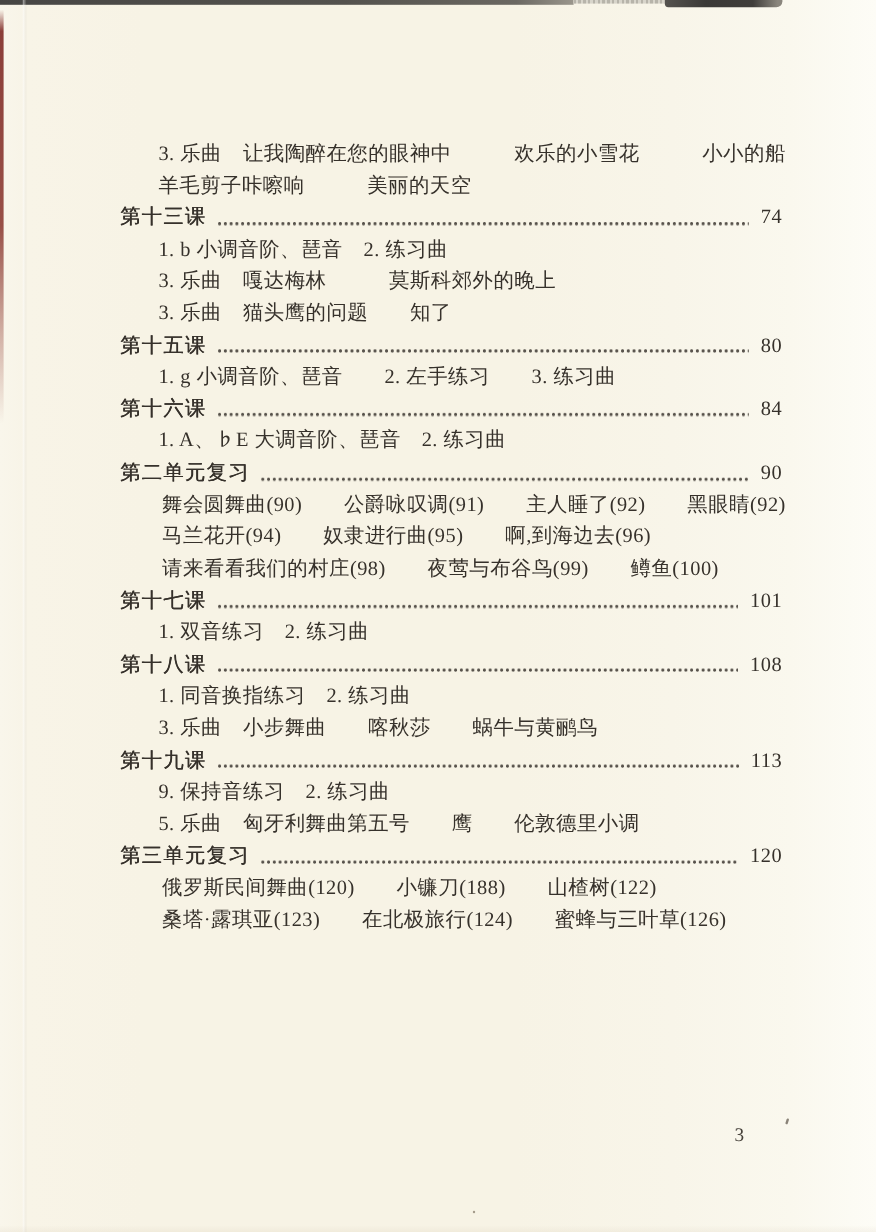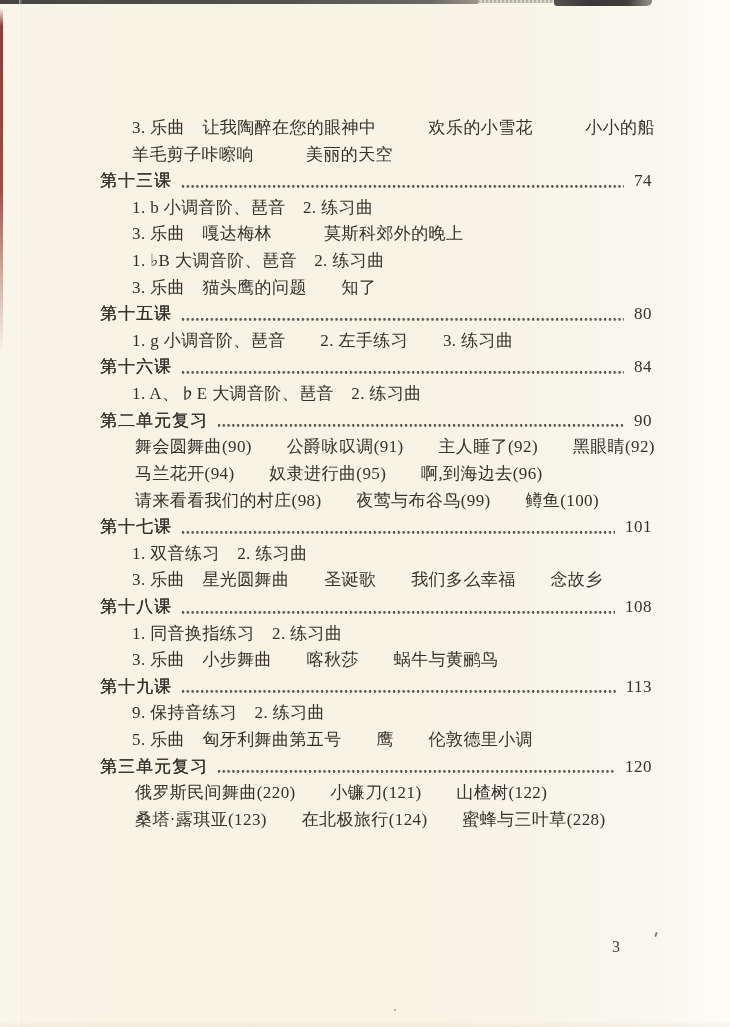--- a/index.html
+++ b/index.html
@@ -81,21 +81,20 @@
   <div class="toc">
       <div class="row sub">3. 乐曲　让我陶醉在您的眼神中　　　欢乐的小雪花　　　小小的船</div>
       <div class="row sub">羊毛剪子咔嚓响　　　美丽的天空</div>
       <div class="row chapter">
         <span class="chapter-title">第十三课</span>
         <span class="leader"></span>
         <span class="chapter-page">74</span>
       </div>
       <div class="row sub">1. b 小调音阶、琶音　2. 练习曲</div>
       <div class="row sub">3. 乐曲　嘎达梅林　　　莫斯科郊外的晚上</div>
-      <div class="row sub">1. ♭B 大调音阶、琶音　2. 练习曲</div>
       <div class="row sub">3. 乐曲　猫头鹰的问题　　知了</div>
       <div class="row chapter">
         <span class="chapter-title">第十五课</span>
         <span class="leader"></span>
         <span class="chapter-page">80</span>
       </div>
       <div class="row sub">1. g 小调音阶、琶音　　2. 左手练习　　3. 练习曲</div>
       <div class="row chapter">
         <span class="chapter-title">第十六课</span>
         <span class="leader"></span>
@@ -109,38 +108,37 @@
       </div>
       <div class="row songlist">舞会圆舞曲(90)　　公爵咏叹调(91)　　主人睡了(92)　　黑眼睛(92)</div>
       <div class="row songlist">马兰花开(94)　　奴隶进行曲(95)　　啊,到海边去(96)</div>
       <div class="row songlist">请来看看我们的村庄(98)　　夜莺与布谷鸟(99)　　鳟鱼(100)</div>
       <div class="row chapter">
         <span class="chapter-title">第十七课</span>
         <span class="leader"></span>
         <span class="chapter-page">101</span>
       </div>
       <div class="row sub">1. 双音练习　2. 练习曲</div>
-      <div class="row sub">3. 乐曲　星光圆舞曲　　圣诞歌　　我们多么幸福　　念故乡</div>
       <div class="row chapter">
         <span class="chapter-title">第十八课</span>
         <span class="leader"></span>
         <span class="chapter-page">108</span>
       </div>
       <div class="row sub">1. 同音换指练习　2. 练习曲</div>
       <div class="row sub">3. 乐曲　小步舞曲　　喀秋莎　　蜗牛与黄鹂鸟</div>
       <div class="row chapter">
         <span class="chapter-title">第十九课</span>
         <span class="leader"></span>
         <span class="chapter-page">113</span>
       </div>
       <div class="row sub">9. 保持音练习　2. 练习曲</div>
       <div class="row sub">5. 乐曲　匈牙利舞曲第五号　　鹰　　伦敦德里小调</div>
       <div class="row chapter">
         <span class="chapter-title">第三单元复习</span>
         <span class="leader"></span>
         <span class="chapter-page">120</span>
       </div>
-      <div class="row songlist">俄罗斯民间舞曲(220)　　小镰刀(121)　　山楂树(122)</div>
-      <div class="row songlist">桑塔·露琪亚(123)　　在北极旅行(124)　　蜜蜂与三叶草(228)</div>
+      <div class="row songlist">俄罗斯民间舞曲(120)　　小镰刀(188)　　山楂树(122)</div>
+      <div class="row songlist">桑塔·露琪亚(123)　　在北极旅行(124)　　蜜蜂与三叶草(126)</div>
     </div>
 
   <div class="folio">3</div>
 </div>
 
 </body></html>

